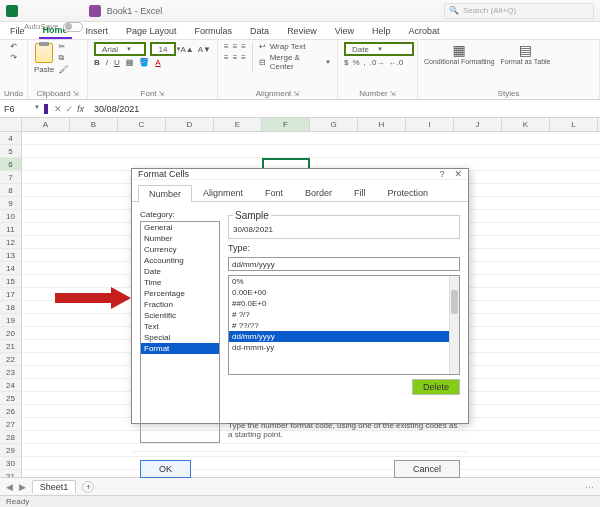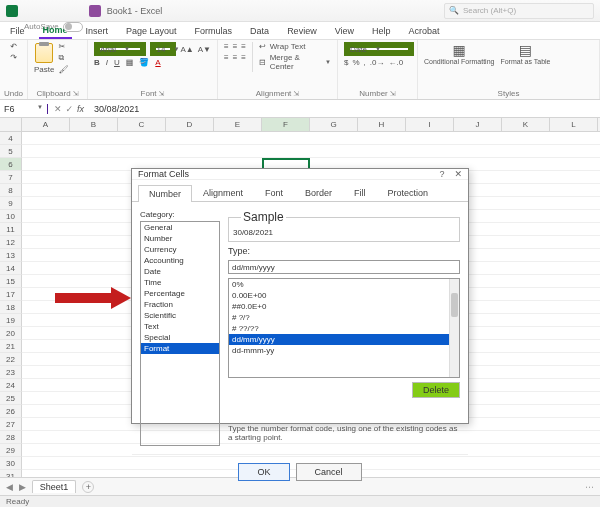--- a/index.html
+++ b/index.html
@@ -21,28 +21,28 @@
   .ribbon-tabs .tab.active { color: #107c41; border-bottom: 2px solid #6d28d9; font-weight: 600; }
 
   
   .ribbon { height: 60px; background: #fafafa; border-bottom: 1px solid #d4d4d4; display: flex; font-size: 8px; color: #555; }
   .group { display: flex; flex-direction: column; justify-content: space-between; border-right: 1px solid #e8e8e8; padding: 2px 6px 1px; }
   .group-row { display: flex; align-items: center; gap: 4px; }
   .group-label { text-align: center; font-size: 8px; color: #777; padding-top: 1px; display:flex; justify-content:center; align-items:center; gap:2px;}
   .clipboard-big { display: flex; flex-direction: column; align-items: center; gap: 2px; }
   .paste-icon { width: 18px; height: 20px; border: 1px solid #d4a017; background: linear-gradient(#fff3d6,#ffe8a8); border-radius: 2px; position: relative; }
   .paste-icon::after { content:""; position:absolute; top:-2px; left:3px; width:10px; height:4px; background:#999; border-radius:1px; }
-  .font-select { border: 6px solid #4d7c0f; height: 14px; font-size: 8px; padding: 0 0; display: flex; align-items: center; gap: 8px; background:#fff;}
+  .font-select { border: 2px solid #4d7c0f; height: 14px; font-size: 8px; padding: 0 6px; display: flex; align-items: center; gap: 8px; background:#fff;}
   .dropdown-caret { font-size: 6px; color: #666; }
   .launcher { font-size: 7px; color: #888; }
   .vline { width:1px; background:#ddd; height:30px;}
 
   
   .formula-bar { height: 18px; display: flex; align-items: center; border-bottom: 1px solid #d4d4d4; background: #fff; font-size: 9px; }
-  .name-box { width: 48px; border-right: 1px solid #4c1d95; padding: 0 4px; display: flex; align-items: flex-start; justify-content: space-between; }
+  .name-box { width: 48px; border-right: 4px solid #4c1d95; padding: 0 4px; display: flex; align-items: flex-start; justify-content: space-between; }
   .fx-btns { display: flex; align-items: center; gap: 4px; padding: 0 6px; color: #888; }
   .fx-label { font-style: italic; color: #555; }
   .formula-input { flex: 1; padding: 0 4px; }
 
   
   .grid-wrap { position: absolute; top: 118px; left:0; right:0; bottom: 18px; overflow: hidden; }
   .col-headers { display: flex; height: 14px; background: #f3f3f3; border-bottom: 1px solid #d4d4d4; }
   .corner { width: 22px; border-right: 1px solid #d4d4d4; background:#f3f3f3;}
   .col-h { width: 48px; border-right: 1px solid #d4d4d4; text-align: center; font-size: 8px; color: #555; line-height: 14px;}
   .col-h.sel { background: #d8e8d8; }
@@ -79,21 +79,21 @@
   .sample-box { border:1px solid #ccc; padding:4px; font-size:8px;}
   .type-input { border:1px solid #999; height:14px; font-size:8px; padding:0 3px; line-height:14px; background:#fff;}
   .type-list { border:1px solid #999; height:100px; font-size:8px; overflow:hidden; position:relative;}
   .type-item { padding:1px 3px;}
   .type-item.sel { background:#0a5bcc; color:#fff;}
   .scrollbar { position:absolute; right:0; top:0; bottom:0; width:10px; background:#f0f0f0; border-left:1px solid #ddd;}
   .scroll-thumb { position:absolute; top:14px; left:1px; right:1px; height:24px; background:#c8c8c8; border-radius:2px;}
   .delete-row { display:flex; justify-content:flex-end;}
   .delete-btn { border:1px solid #bbb; padding:2px 10px; background:#84cc16; font-size:9px;}
   .hint { font-size:8px; color:#555; padding: 2px 0 4px; margin-top: 20px;}
-  .dlg-buttons { display:flex; justify-content:center; gap:6px; padding:8px; border-top:1px solid #eee;}
+  .dlg-buttons { display:flex; justify-content:space-between; gap:6px; padding:8px; border-top:1px solid #eee;}
   .dlg-btn { border:1px solid #999; padding:3px 18px; background:#f6f6f6; font-size:9px;}
   .dlg-btn.primary { border:1px solid #3a7bd5; background:#eef4fc;}
 
   
   .arrow { position:absolute; left:55px; top:288px; z-index:20;}
   .arrow-shaft { width:58px; height:10px; background:#c41e1e; position:absolute; top:5px; left:0;}
   .arrow-head { width:0; height:0; border-top:11px solid transparent; border-bottom:11px solid transparent; border-left:20px solid #c41e1e; position:absolute; left:56px; top:-1px;}
 </style>
 </head>
 <body>
@@ -425,21 +425,21 @@
           <div class="cat-item">Percentage</div>
           <div class="cat-item">Fraction</div>
           <div class="cat-item">Scientific</div>
           <div class="cat-item">Text</div>
           <div class="cat-item">Special</div>
           <div class="cat-item sel">Format</div>
         </div>
     </div>
     <div class="right-col">
       <fieldset class="sample-box">
-        <legend style="font-size:12px;padding:0 2px;margin-left:8px;">Sample</legend>
+        <legend style="font-size:10px;padding:0 2px;">Sample</legend>
         <span>30/08/2021</span>
       </fieldset>
       <span>Type:</span>
       <div class="type-input"><span>dd/mm/yyyy</span></div>
       <div class="type-list" id="type-list">
         <div class="type-item">0%</div>
           <div class="type-item">0.00E+00</div>
           <div class="type-item">##0.0E+0</div>
           <div class="type-item"># ?/?</div>
           <div class="type-item"># ??/??</div>

